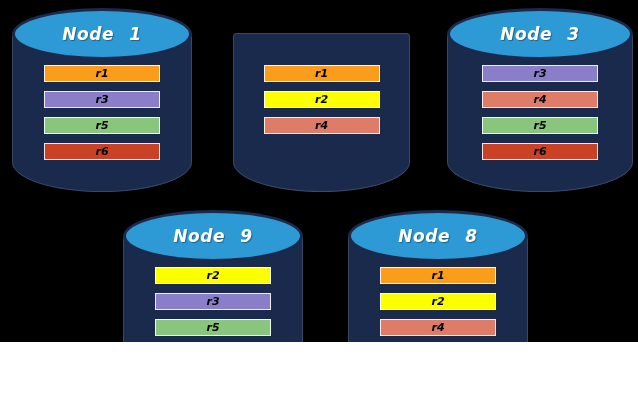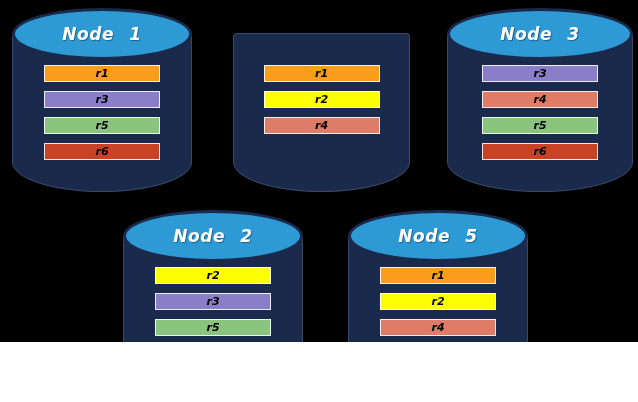--- a/index.html
+++ b/index.html
@@ -112,34 +112,34 @@
         <div class="replica-bar" style="background: rgb(139, 126, 200);">r3</div>
         <div class="replica-bar" style="background: rgb(222, 124, 103);">r4</div>
         <div class="replica-bar" style="background: rgb(138, 197, 126);">r5</div>
         <div class="replica-bar" style="background: rgb(201, 66, 38);">r6</div>
       </div>
   </div>
 
   <div class="cylinder" style="left: 123px; top: 210px; width: 180px; height: 190px;">
     <div class="cyl-body" style="background: rgb(26, 42, 76);"></div>
     <div class="cyl-top" style="background: rgb(46, 154, 213); border-color: rgb(26, 42, 76);">
-      <span class="node-title">Node 2</span>
+      <span class="node-title">Node 9</span>
     </div>
     <div class="bars">
         <div class="replica-bar" style="background: rgb(251, 255, 0);">r2</div>
         <div class="replica-bar" style="background: rgb(139, 126, 200);">r3</div>
         <div class="replica-bar" style="background: rgb(138, 197, 126);">r5</div>
         <div class="replica-bar" style="background: rgb(201, 66, 38);">r6</div>
       </div>
   </div>
 
   <div class="cylinder" style="left: 348px; top: 210px; width: 180px; height: 190px;">
     <div class="cyl-body" style="background: rgb(26, 42, 76);"></div>
     <div class="cyl-top" style="background: rgb(46, 154, 213); border-color: rgb(26, 42, 76);">
-      <span class="node-title">Node 5</span>
+      <span class="node-title">Node 8</span>
     </div>
     <div class="bars">
         <div class="replica-bar" style="background: rgb(249, 157, 27);">r1</div>
         <div class="replica-bar" style="background: rgb(251, 255, 0);">r2</div>
         <div class="replica-bar" style="background: rgb(222, 124, 103);">r4</div>
       </div>
   </div>
 </div>
 
 </body></html>

